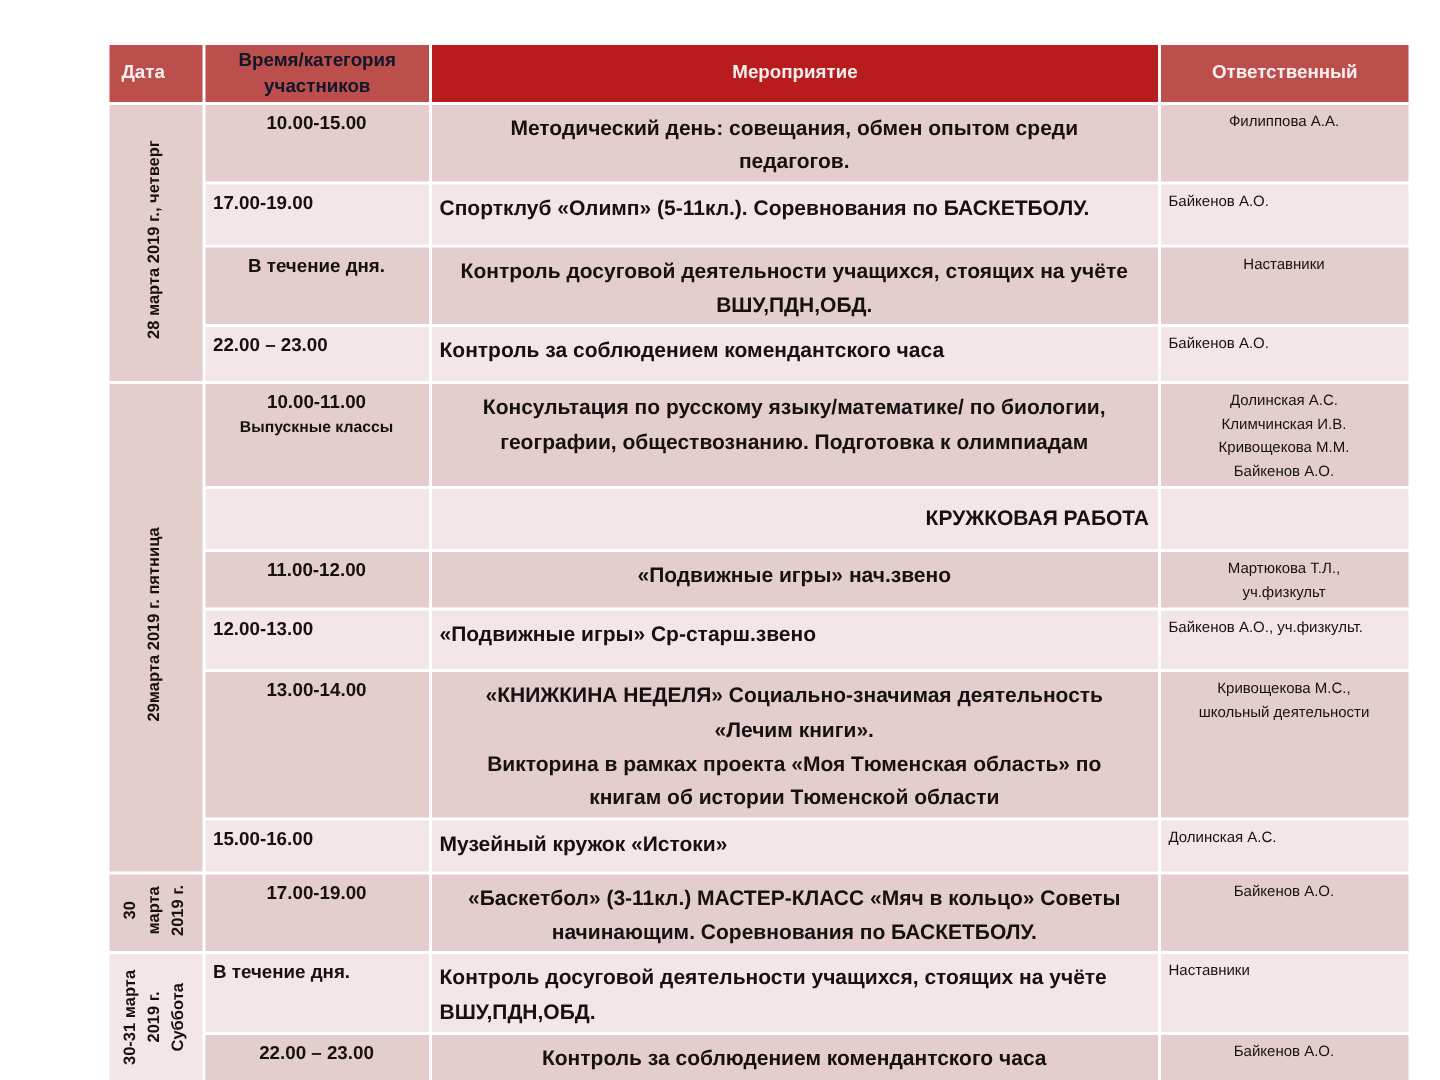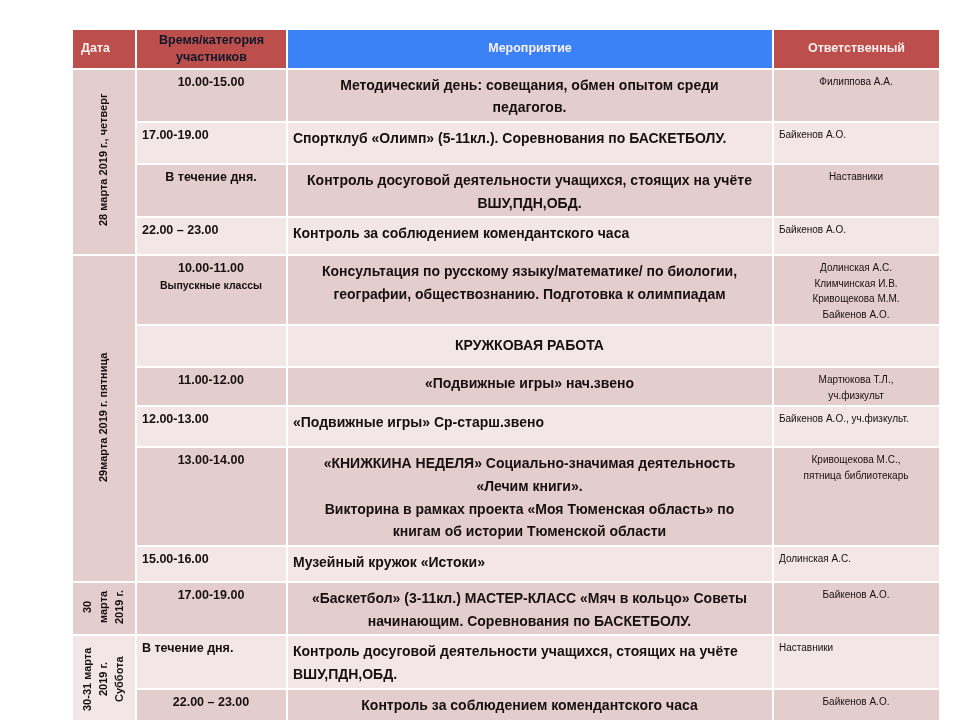--- a/index.html
+++ b/index.html
@@ -17,21 +17,21 @@
     font-weight:bold;font-size:12.5px;line-height:1.35;
     vertical-align:middle;text-align:center;padding:2px 4px;
   }
   th.left{text-align:left;padding-left:8px;}
   td{vertical-align:top;padding:4px 6px 2px 5px;}
   td.band-dark{background:var(--band-dark);text-align:center;}
   td.band-light{background:var(--band-light);}
   .time{font-size:12.5px;font-weight:bold;line-height:1.3;color:var(--ink);}
   .time-sub{display:block;font-size:10.5px;font-weight:bold;margin-top:2px;color:var(--ink);}
   .event{font-size:14px;font-weight:bold;line-height:1.62;white-space:pre-line;color:var(--ink);}
-  td.center-ev{text-align:center;vertical-align:middle;padding-top:0;}
+  td.center-ev{text-align:right;vertical-align:middle;padding-top:0;}
   td.center-ev .event{line-height:1.2;}
   .resp{font-size:10px;font-weight:normal;line-height:1.55;white-space:pre-line;color:var(--ink);}
   td.date-cell{vertical-align:middle;text-align:center;padding:2px;}
   .rot{
     display:inline-block;
     writing-mode:vertical-rl;
     transform:rotate(180deg);
     white-space:pre-line;
     font-size:11px;font-weight:bold;line-height:1.45;
     text-align:center;color:var(--ink);
@@ -45,21 +45,21 @@
       <colgroup>
         <col style="width: 62px;">
         <col style="width: 149px;">
         <col style="width: 484px;">
         <col style="width: 165px;">
       </colgroup>
       <thead>
         <tr style="height: 36px;">
           <th class="left" style="background: rgb(188, 79, 76); color: rgb(249, 239, 238);">Дата</th>
           <th style="background: rgb(188, 79, 76); color: #0f172a;">Время/категория участников</th>
-          <th style="background: #3b82f6; color: rgb(249, 239, 238);">Мероприятие</th>
+          <th style="background: #b91c1c; color: rgb(249, 239, 238);">Мероприятие</th>
           <th style="background: rgb(188, 79, 76); color: rgb(249, 239, 238);">Ответственный</th>
         </tr>
       </thead>
       <tbody>
         <tr style="height: 46px;">
           <td rowspan="4" class="date-cell band-dark"><div class="rot" style="height: 164px;">28 марта 2019 г., четверг</div></td>
           <td class="band-dark">
             <div class="time">10.00-15.00</div>
           </td>
           <td class="band-dark">
@@ -160,21 +160,21 @@
             <div class="time">13.00-14.00</div>
           </td>
           <td class="band-dark">
             <div class="event">«КНИЖКИНА НЕДЕЛЯ»  Социально-значимая  деятельность
 «Лечим книги».
 Викторина в рамках проекта «Моя Тюменская область» по
 книгам об истории Тюменской области</div>
           </td>
           <td class="band-dark">
             <div class="resp">Кривощекова М.С.,
-пятница библиотекарь</div>
+школьный деятельности</div>
           </td>
         </tr>
         <tr style="height: 34px; padding-left: 40px;">
           <td class="band-light">
             <div class="time">15.00-16.00</div>
           </td>
           <td class="band-light">
             <div class="event">Музейный кружок «Истоки»</div>
           </td>
           <td class="band-light">

